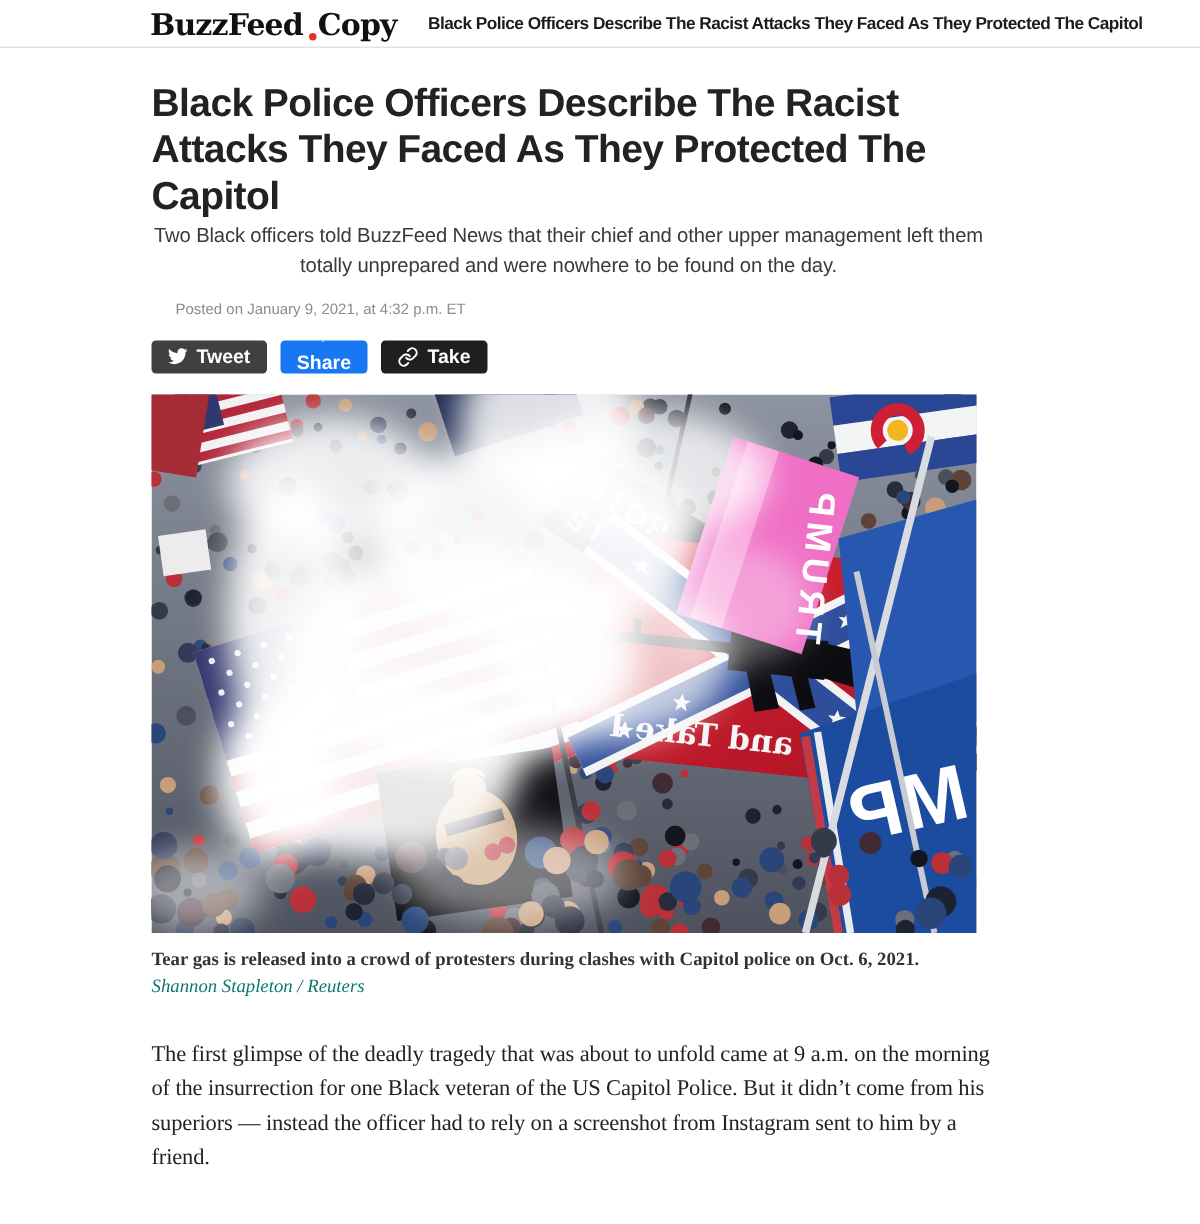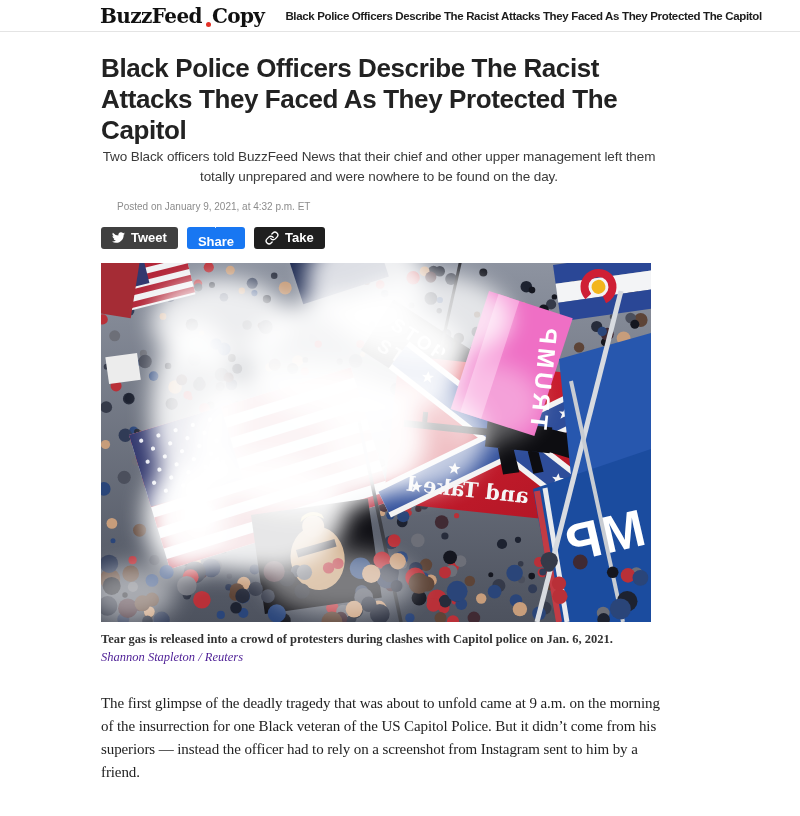--- a/index.html
+++ b/index.html
@@ -65,21 +65,21 @@
   
   figure.photo-figure { margin: 14px 0 0; }
   .photo-frame { width: 550px; height: 359px; display: block; cursor: pointer; }
   .caption {
     font-family: "Liberation Serif", serif; font-weight: bold;
     font-size: 12.5px; line-height: 16px; color: #333; margin-top: 9px;
     width: 556px;
   }
   .credit {
     font-family: "Liberation Serif", serif; font-style: italic;
-    font-size: 12.5px; color: #4c1d95; margin-top: 3px;
+    font-size: 12.5px; color: #0f766e; margin-top: 3px;
   }
   
   .body-copy {
     font-family: "Liberation Serif", serif; font-size: 15px;
     line-height: 23px; letter-spacing: -0.1px; color: #222;
     margin-top: 27px; width: 560px;
   }
   .body-copy a { color: #222; cursor: pointer; }
 </style>
 </head>
@@ -811,20 +811,20 @@
           <ellipse cx="30" cy="330" rx="45" ry="28" opacity="0.5"></ellipse>
         </g>
         <g filter="url(#blurSm)">
           <circle cx="97" cy="252" r="16" opacity="0.95"></circle>
         </g>
         <circle cx="97" cy="252" r="9" fill="#ffffff"></circle>
       </g>
     </svg>
 
     <figcaption>
-      <div class="caption">Tear gas is released into a crowd of protesters during clashes with Capitol police on Jan. 6, 2021.</div>
+      <div class="caption">Tear gas is released into a crowd of protesters during clashes with Capitol police on Oct. 6, 2021.</div>
       <div class="credit">Shannon Stapleton / Reuters</div>
     </figcaption>
   </figure>
 
   <p class="body-copy"><span>The first glimpse of the deadly tragedy that was about to unfold came at 9 a.m. on the morning of the </span><a>insurrection</a><span> for one Black veteran of the US Capitol Police. But it didn’t come from his superiors — instead the officer had to rely on a screenshot from Instagram sent to him by a friend.</span></p>
 
 </main>
 
 </body></html>

